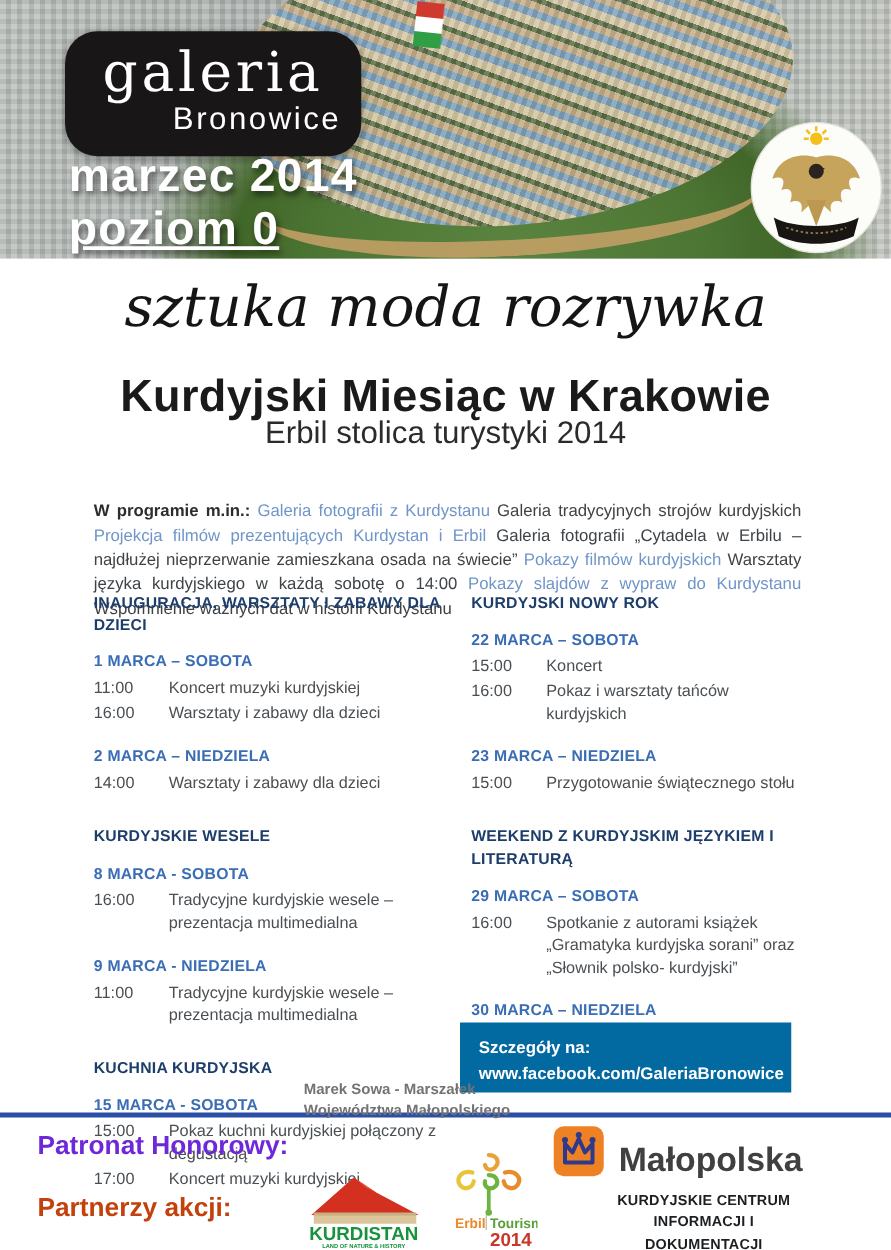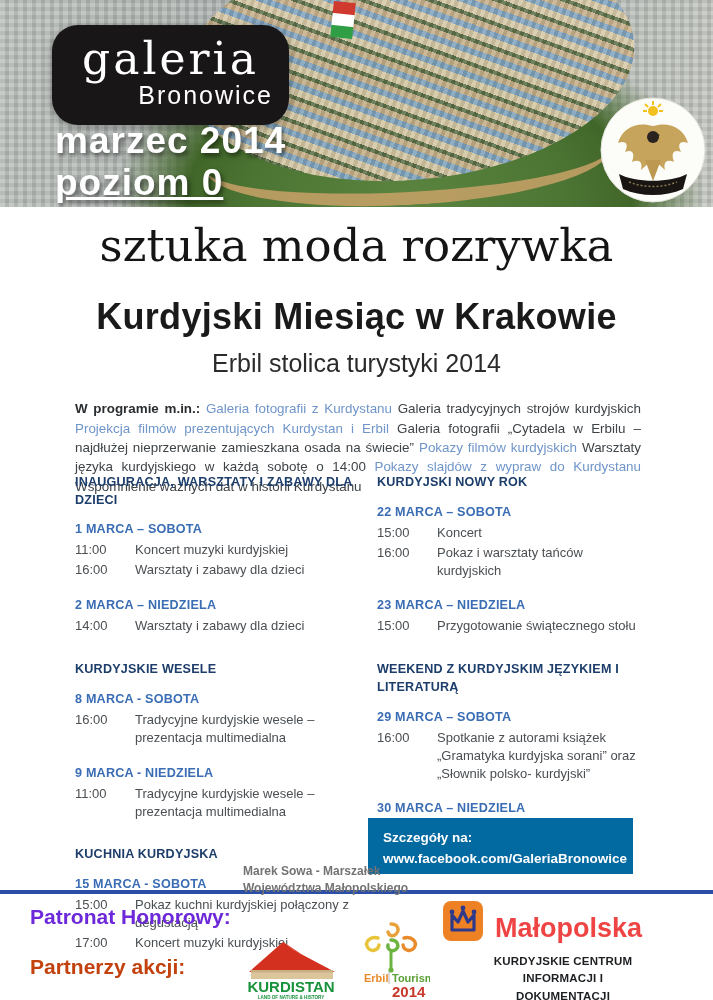--- a/index.html
+++ b/index.html
@@ -34,26 +34,26 @@
 
   .month-label{position:absolute;left:55px;top:120px;color:#fff;font-weight:bold;font-size:37px;
     letter-spacing:1px;text-shadow:2px 3px 5px rgba(0,0,0,.55);}
   .level-label{position:absolute;left:55px;top:162px;color:#fff;font-weight:bold;font-size:37px;
     letter-spacing:1px;text-shadow:2px 3px 5px rgba(0,0,0,.55);text-decoration:underline;}
   .emblem{position:absolute;right:6px;top:96px;width:108px;height:108px;}
 
   
   .tagline{position:absolute;left:0;top:207px;width:713px;height:76px;background:#fff;
     display:flex;align-items:center;justify-content:center;}
-  .tagline span{font-family:"DejaVu Serif",serif;font-size:45px;color:#151515;letter-spacing:0px;}
+  .tagline span{font-family:"DejaVu Serif",serif;font-size:45px;color:#151515;letter-spacing:0px;font-style:italic;}
 
   
   .main-title{position:absolute;left:0;top:296px;width:713px;text-align:center;
     font-size:36px;font-weight:800;color:#1a1a1a;letter-spacing:.3px;}
-  .sub-title{position:absolute;left:0;top:349px;width:713px;text-align:center;
+  .sub-title{position:absolute;left:0;top:332px;width:713px;text-align:center;
     font-size:25px;font-weight:400;color:#2b2b2b;}
 
   
   .program{position:absolute;left:75px;top:386px;width:566px;font-size:13.4px;line-height:1.44;
     text-align:justify;color:#3e4347;}
   .program .seg-bold{font-weight:bold;color:#2a2e31;}
   .program .seg-blue{color:#6f95c9;}
 
   
   .schedule{position:absolute;left:75px;top:474px;width:566px;display:flex;}
@@ -76,21 +76,21 @@
 
   
   .footer-divider{position:absolute;left:0;top:890px;width:713px;height:4px;background:#2b4fa6;}
   .patron-label{position:absolute;left:30px;top:905px;font-size:21px;font-weight:800;color:#6d28d9;}
   .partner-label{position:absolute;left:30px;top:955px;font-size:21px;font-weight:800;color:#c2410c;}
   .marszalek{position:absolute;left:243px;top:863px;font-size:12px;font-weight:bold;
     color:#737373;line-height:1.4;}
   .malopolska{position:absolute;left:443px;top:898px;display:flex;align-items:center;}
   .malopolska .mark{width:40px;height:40px;background:#ef8125;border-radius:8px;flex:none;
     display:flex;align-items:center;justify-content:center;}
-  .malopolska .word{margin-left:12px;font-size:27px;font-weight:bold;color:#ef4444;margin-top:15px;}
+  .malopolska .word{margin-left:12px;font-size:27px;font-weight:bold;color:#404040;margin-top:15px;}
   .kurdistan-logo{position:absolute;left:243px;top:936px;}
   .erbil-logo{position:absolute;left:352px;top:920px;}
   .kcid{position:absolute;left:478px;top:953px;width:170px;text-align:center;
     font-size:11.5px;font-weight:800;color:#1c1f22;line-height:1.5;letter-spacing:.2px;}
 </style>
 </head>
 <body>
 
 <div class="poster">
 

